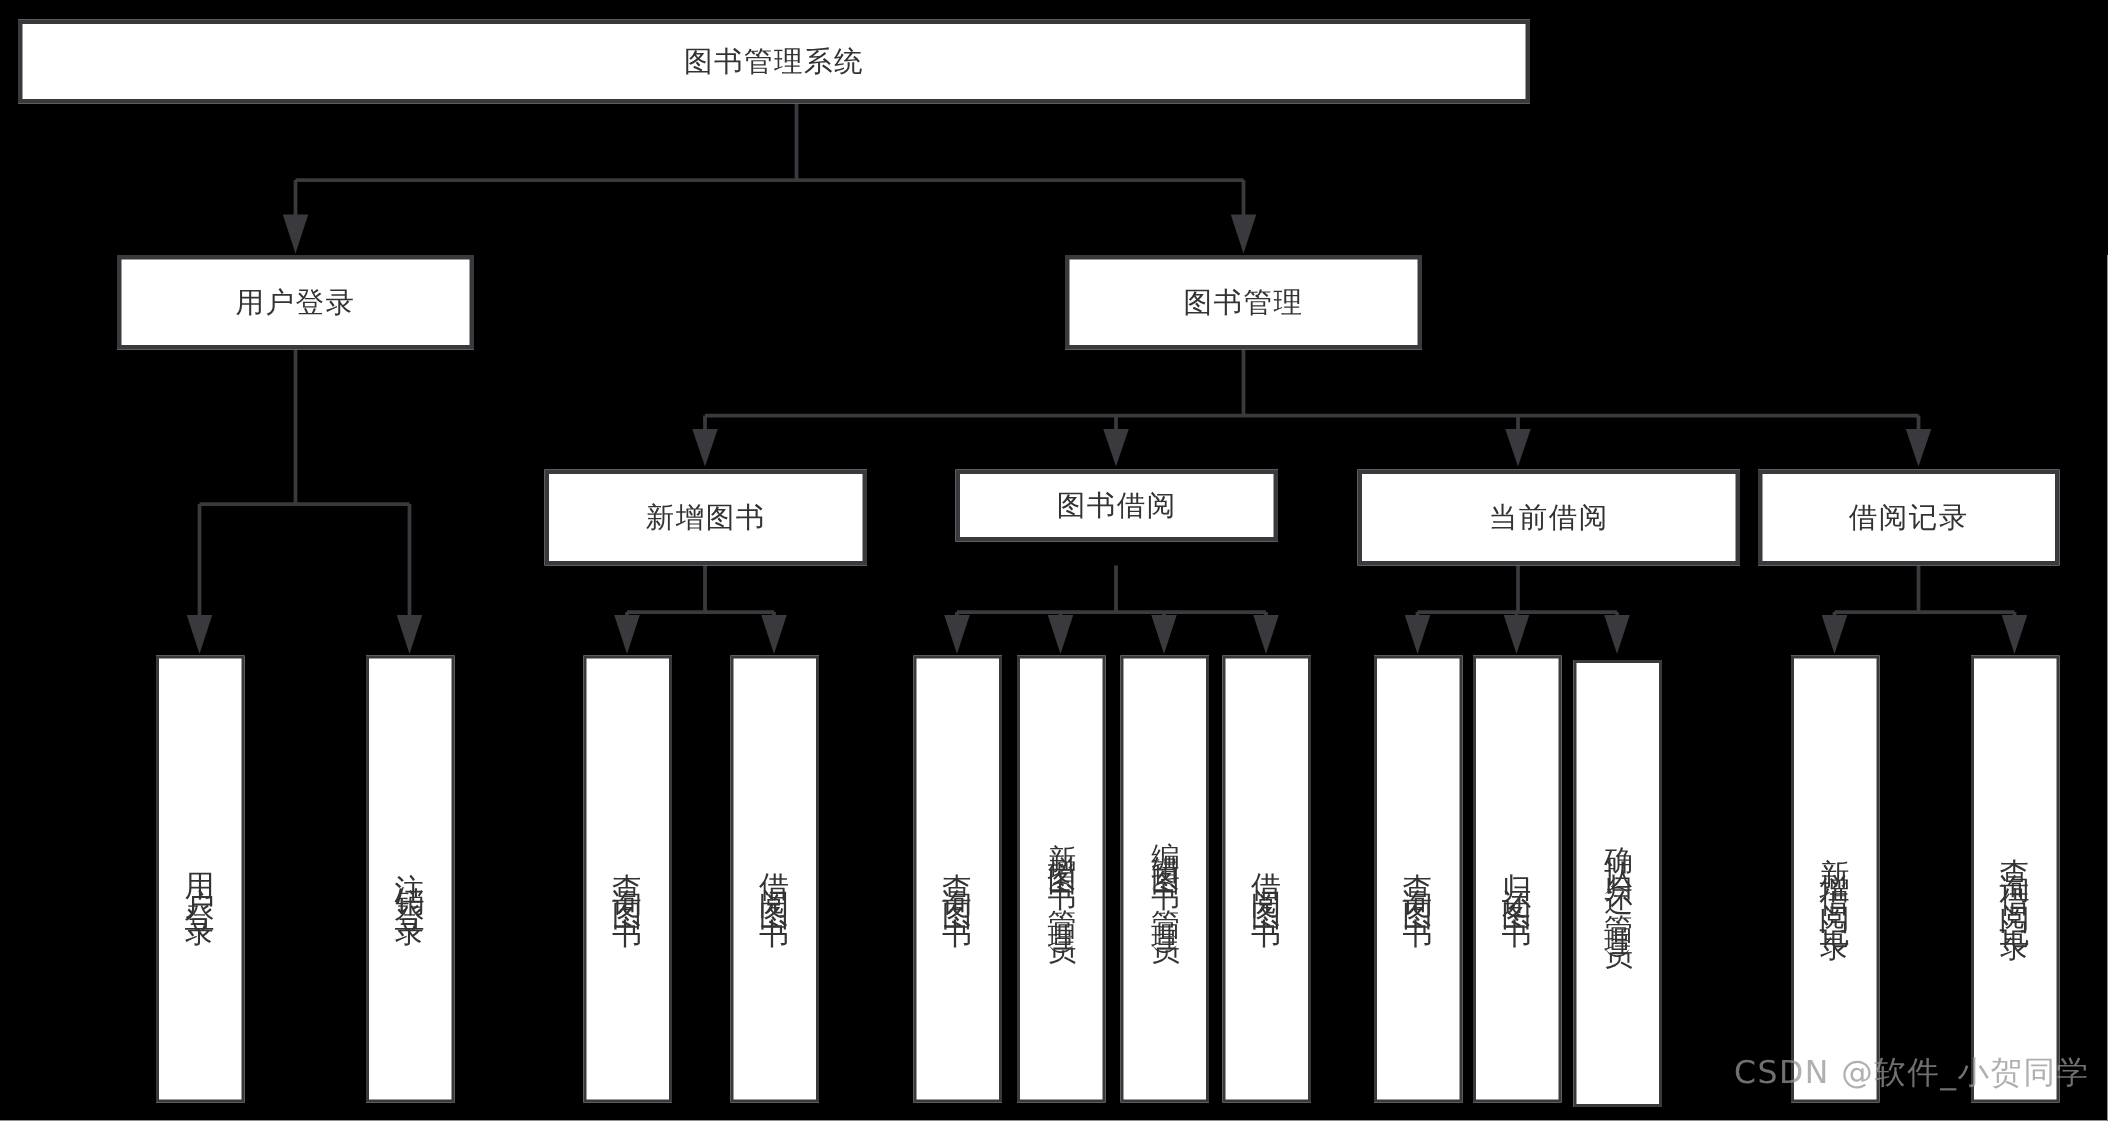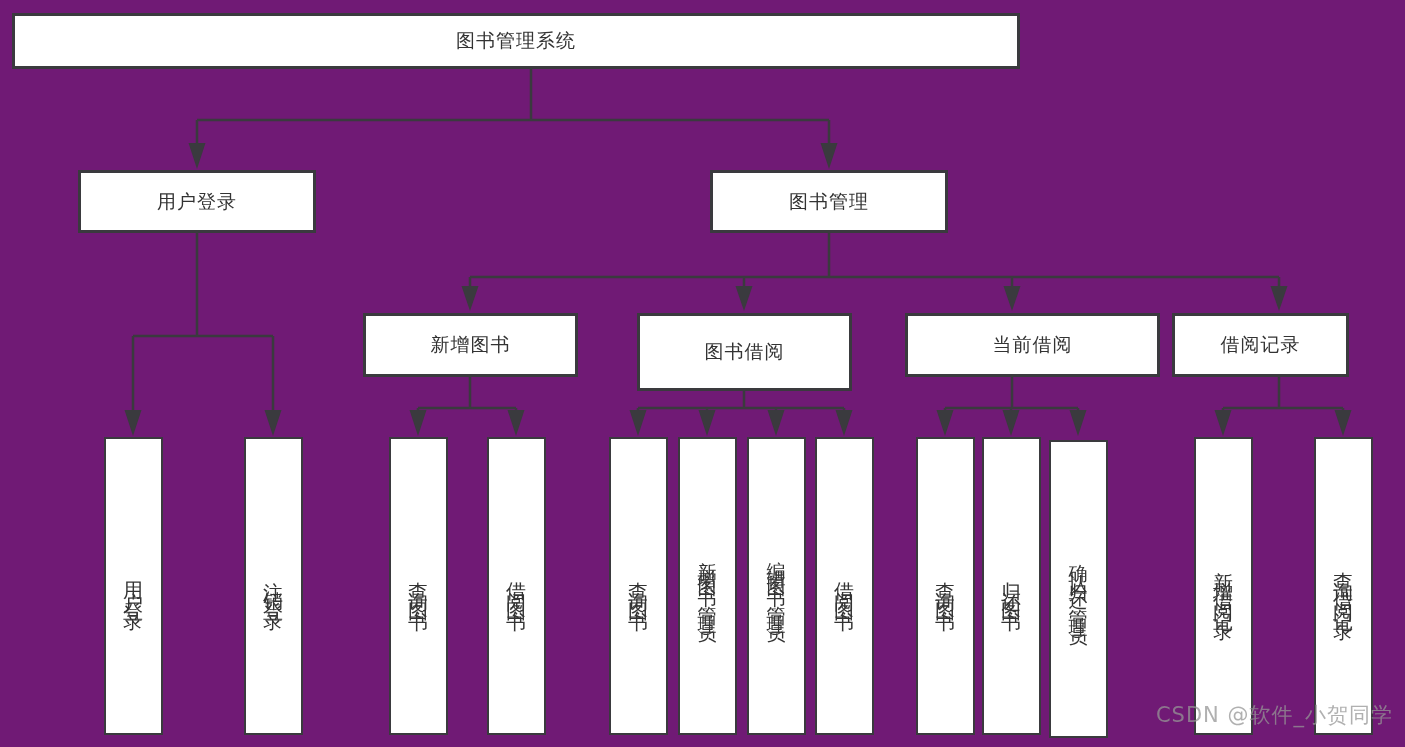--- a/index.html
+++ b/index.html
@@ -1,19 +1,19 @@
 <!DOCTYPE html>
 <html><head>
 <meta charset="utf-8">
 <style>
   html,body{margin:0;padding:0;background:#ffffff;}
   #canvas{
     position:relative;
     width:1405px;height:747px;
-    background:#701a75;
+    background:#000000;
     font-family:"DejaVu Sans","Liberation Sans",sans-serif;
     overflow:hidden;
   }
   #wires{position:absolute;left:0;top:0;width:1405px;height:747px;}
   .hbox{
     position:absolute;
     background:#ffffff;
     border:3px solid #3a3a3e;
     box-sizing:border-box;
     display:flex;align-items:center;justify-content:center;
@@ -95,27 +95,27 @@
   <div class="hbox" style="left:78px;top:170px;width:238px;height:63px;">
     <span>用户登录</span>
   </div>
   <div class="hbox" style="left:710px;top:170px;width:238px;height:63px;">
     <span>图书管理</span>
   </div>
 
   <div class="hbox" style="left:363px;top:313px;width:215px;height:64px;">
     <span>新增图书</span>
   </div>
-  <div class="hbox" style="left:637px;top:313px;width:215px;height:78px;">
+  <div class="hbox" style="left:637px;top:313px;width:215px;height:48px;">
     <span>图书借阅</span>
   </div>
   <div class="hbox" style="left:905px;top:313px;width:255px;height:64px;">
     <span>当前借阅</span>
   </div>
-  <div class="hbox" style="left:1172px;top:313px;width:177px;height:64px;">
+  <div class="hbox" style="left:1172px;top:313px;width:201px;height:64px;">
     <span>借阅记录</span>
   </div>
 
   <div class="vbox" style="left:104px;top:437px;">
     <span class="vtext">用户登录</span>
   </div>
   <div class="vbox" style="left:244px;top:437px;">
     <span class="vtext">注销登录</span>
   </div>
 

